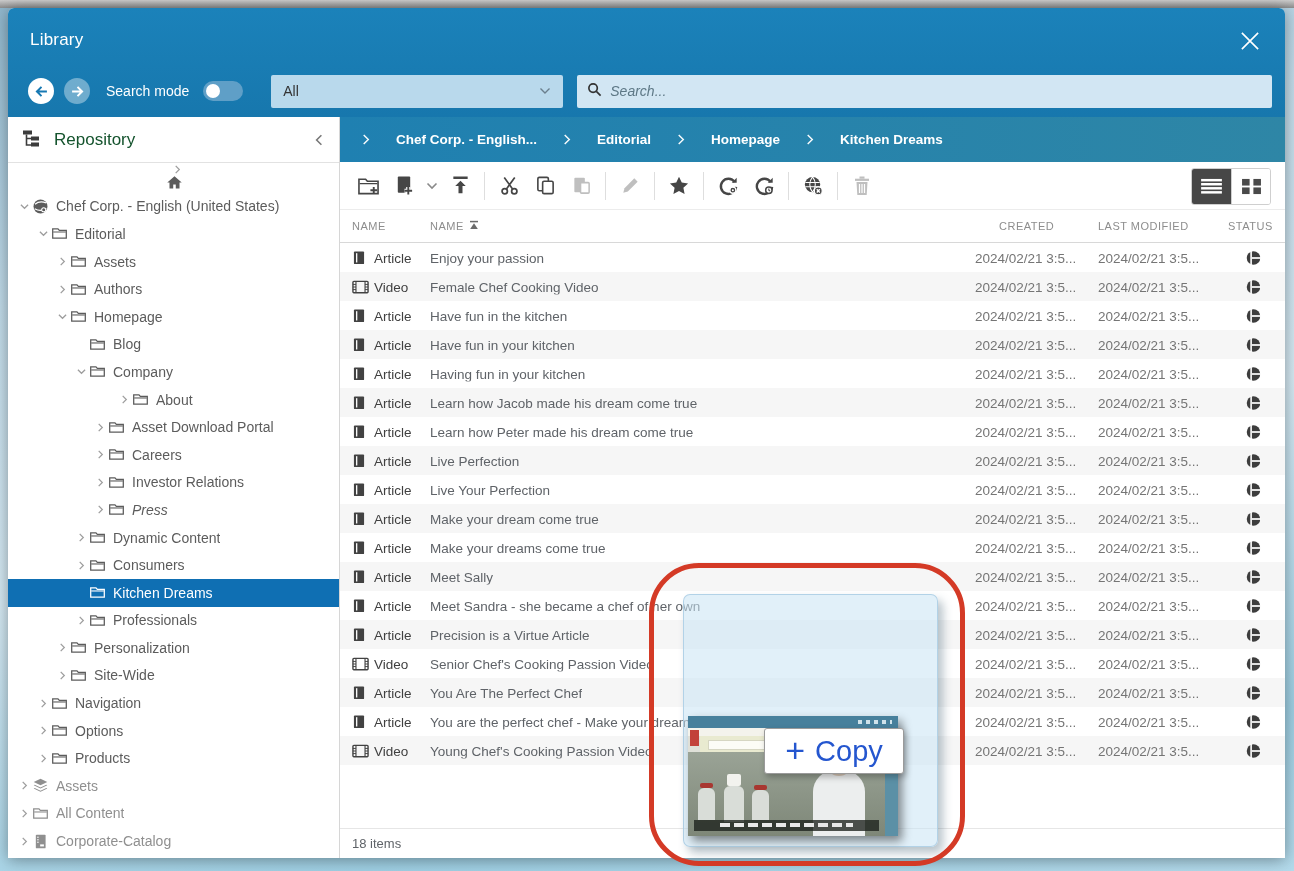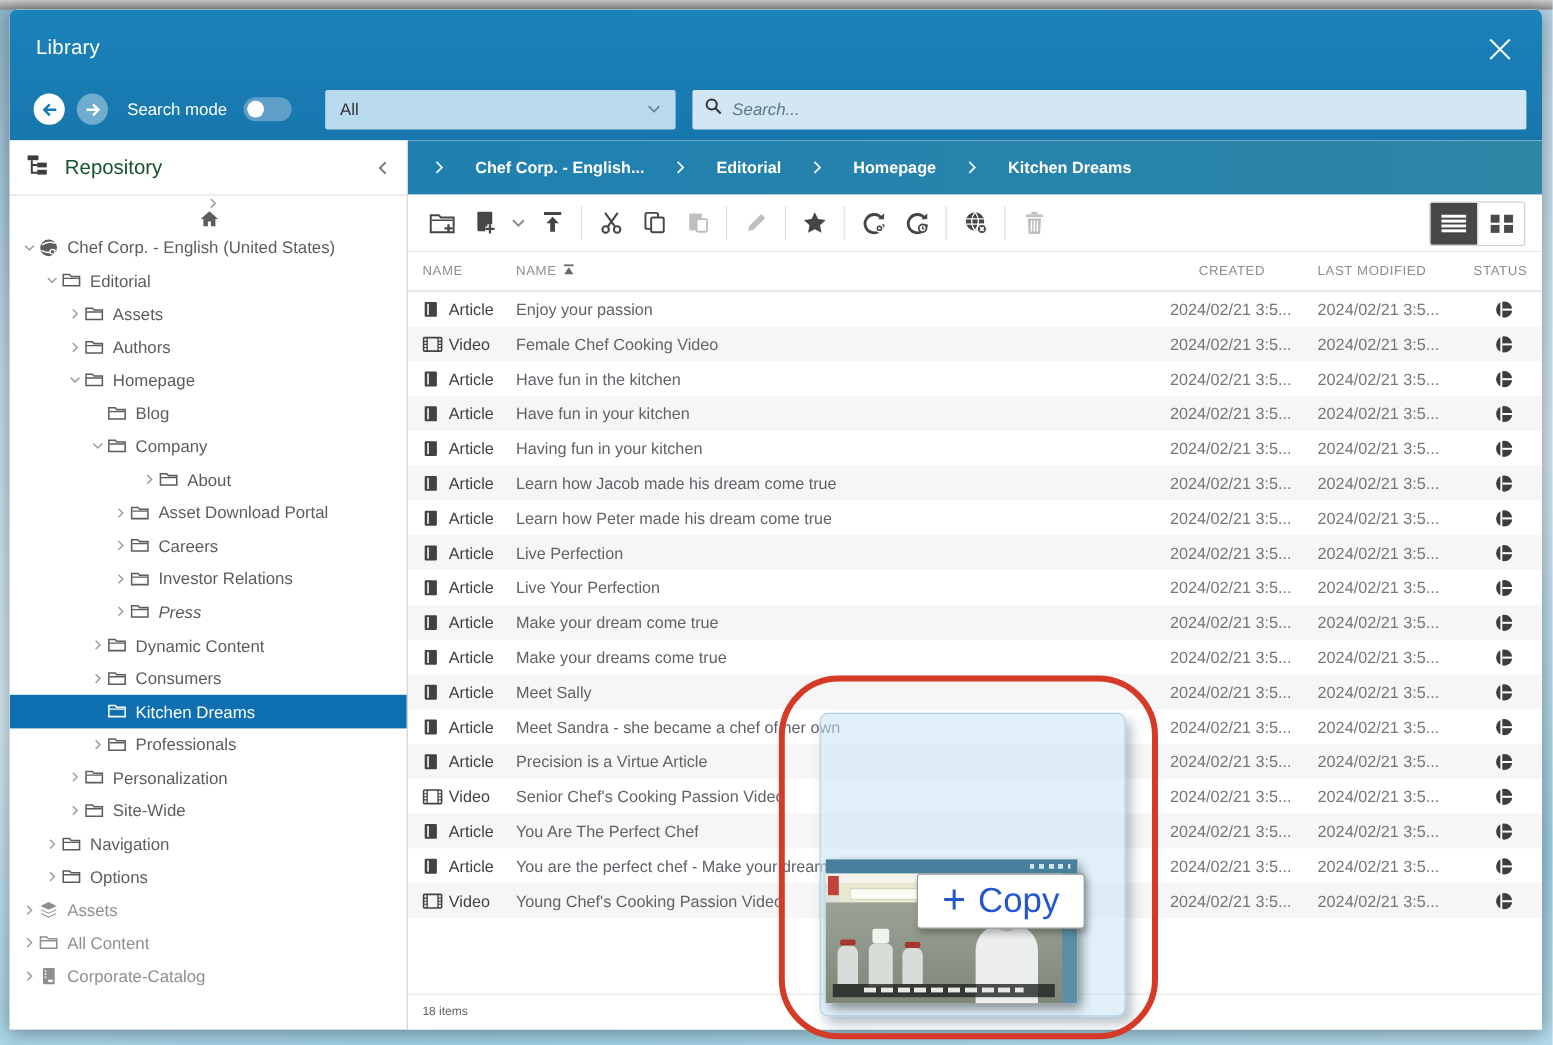--- a/index.html
+++ b/index.html
@@ -82,21 +82,21 @@
   .cell { position:absolute; top:50%; transform:translateY(-50%); white-space:nowrap; }
   .c-ticon { left:12px; color:#424242; display:flex; }
   .c-type { left:34px; color:#404040; }
   .c-name { left:90px; max-width:540px; overflow:hidden; text-overflow:ellipsis; }
   .c-created { left:635px; color:#757575; }
   .c-modified { left:758px; color:#757575; }
   .c-status { left:906px; color:#3d3d3d; display:flex; }
 
   .spacer { flex:1; }
   .table-footer { flex:none; height:30px; border-top:1px solid #e6e6e6; display:flex; align-items:center;
-    padding-left:12px; font-size:10px; color:#5f6368; background:#fff; }
+    padding-left:12px; font-size:13px; color:#5f6368; background:#fff; }
 
   
   .drag-ghost { position:absolute; left:683px; top:594px; width:255px; height:253px; border-radius:7px;
     background:rgba(201,228,244,.55); border:1px solid rgba(170,205,228,.85);
     box-shadow:5px 6px 10px rgba(55,85,105,.35); z-index:40; pointer-events:none; }
   .drag-thumb { position:absolute; left:688px; top:716px; width:210px; height:120px; overflow:hidden;
     box-shadow:4px 5px 9px rgba(0,0,0,.45); z-index:41; pointer-events:none; background:#dfe0d8; }
   .thumb-top { position:absolute; top:0; left:0; right:0; height:12px; background:#47809c; }
   .thumb-top::after { content:""; position:absolute; right:6px; top:4px; width:34px; height:4px;
     background:repeating-linear-gradient(90deg,#cfe2ea 0 4px,transparent 4px 8px); }
@@ -486,20 +486,34 @@
                 </svg>
               </span>
               <span class="tico">
                 <svg width="17" height="17" viewBox="0 0 20 20">
                   <path d="M2 4.5h6.2l1.6 1.8H18v9.2H2z" fill="none" stroke="currentColor" stroke-width="1.5"></path>
                   <path d="M2.6 8.2h14.8" stroke="currentColor" stroke-width="1.3"></path>
                 </svg>
               </span>
               <span class="tlabel">Options</span>
             </div>
+            <div class="tree-item" style="padding-left: 27px;">
+              <span class="chev">
+                <svg width="9" height="9" viewBox="0 0 10 10">
+                  <path d="M3 1l4 4-4 4" fill="none" stroke="currentColor" stroke-width="1.4"></path>
+                </svg>
+              </span>
+              <span class="tico">
+                <svg width="17" height="17" viewBox="0 0 20 20">
+                  <path d="M2 4.5h6.2l1.6 1.8H18v9.2H2z" fill="none" stroke="currentColor" stroke-width="1.5"></path>
+                  <path d="M2.6 8.2h14.8" stroke="currentColor" stroke-width="1.3"></path>
+                </svg>
+              </span>
+              <span class="tlabel">Products</span>
+            </div>
             <div class="tree-item muted" style="padding-left: 8px;">
               <span class="chev">
                 <svg width="9" height="9" viewBox="0 0 10 10">
                   <path d="M3 1l4 4-4 4" fill="none" stroke="currentColor" stroke-width="1.4"></path>
                 </svg>
               </span>
               <span class="tico">
                 <svg width="17" height="17" viewBox="0 0 20 20">
                   <path d="M10 2l8 3.8-8 3.8-8-3.8z" fill="currentColor"></path>
                   <path d="M3.2 9.2L10 12.4l6.8-3.2 1.2.6-8 3.8-8-3.8z" fill="currentColor"></path>

